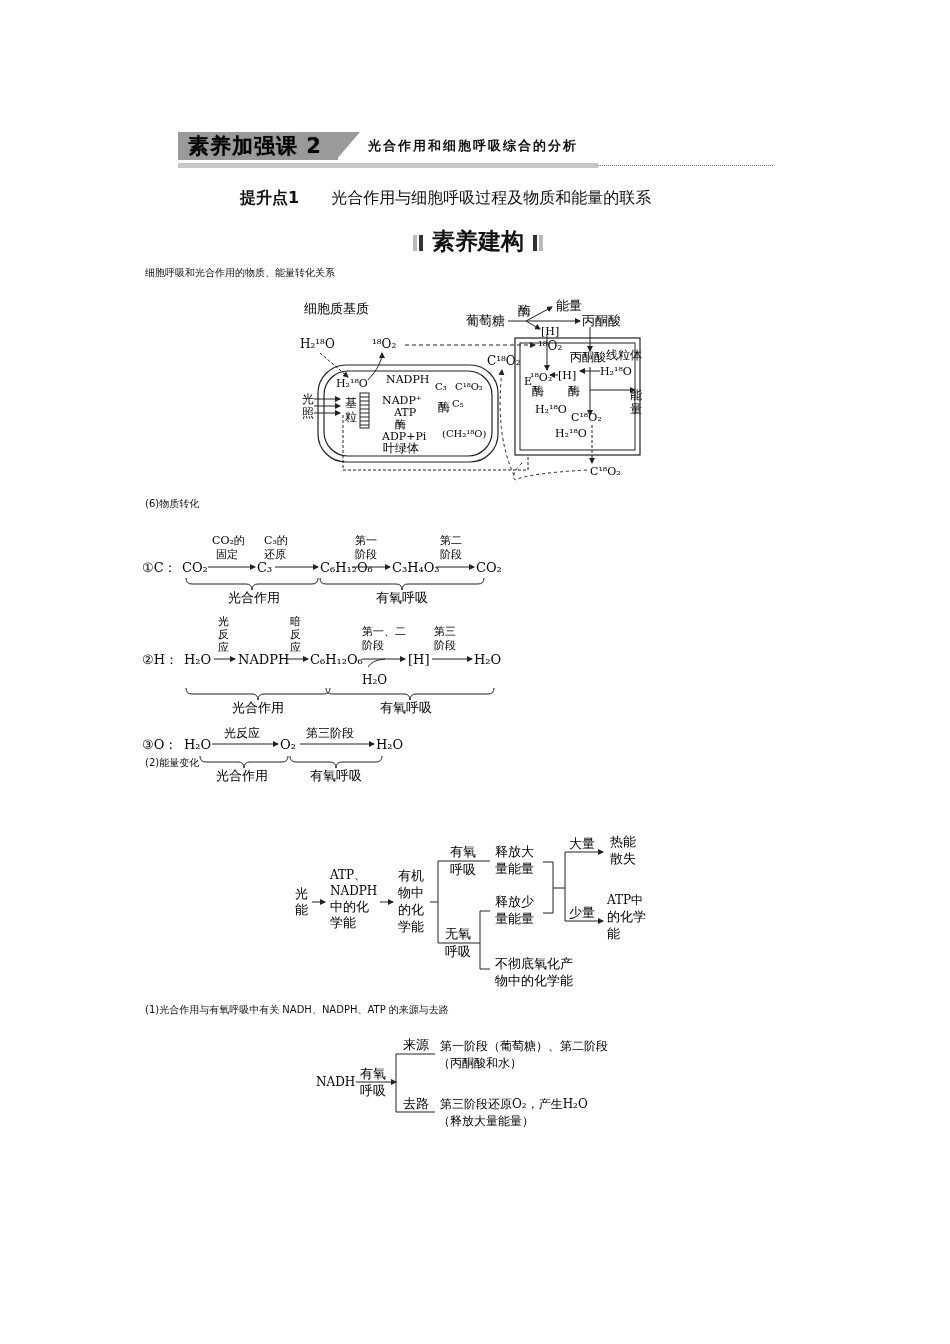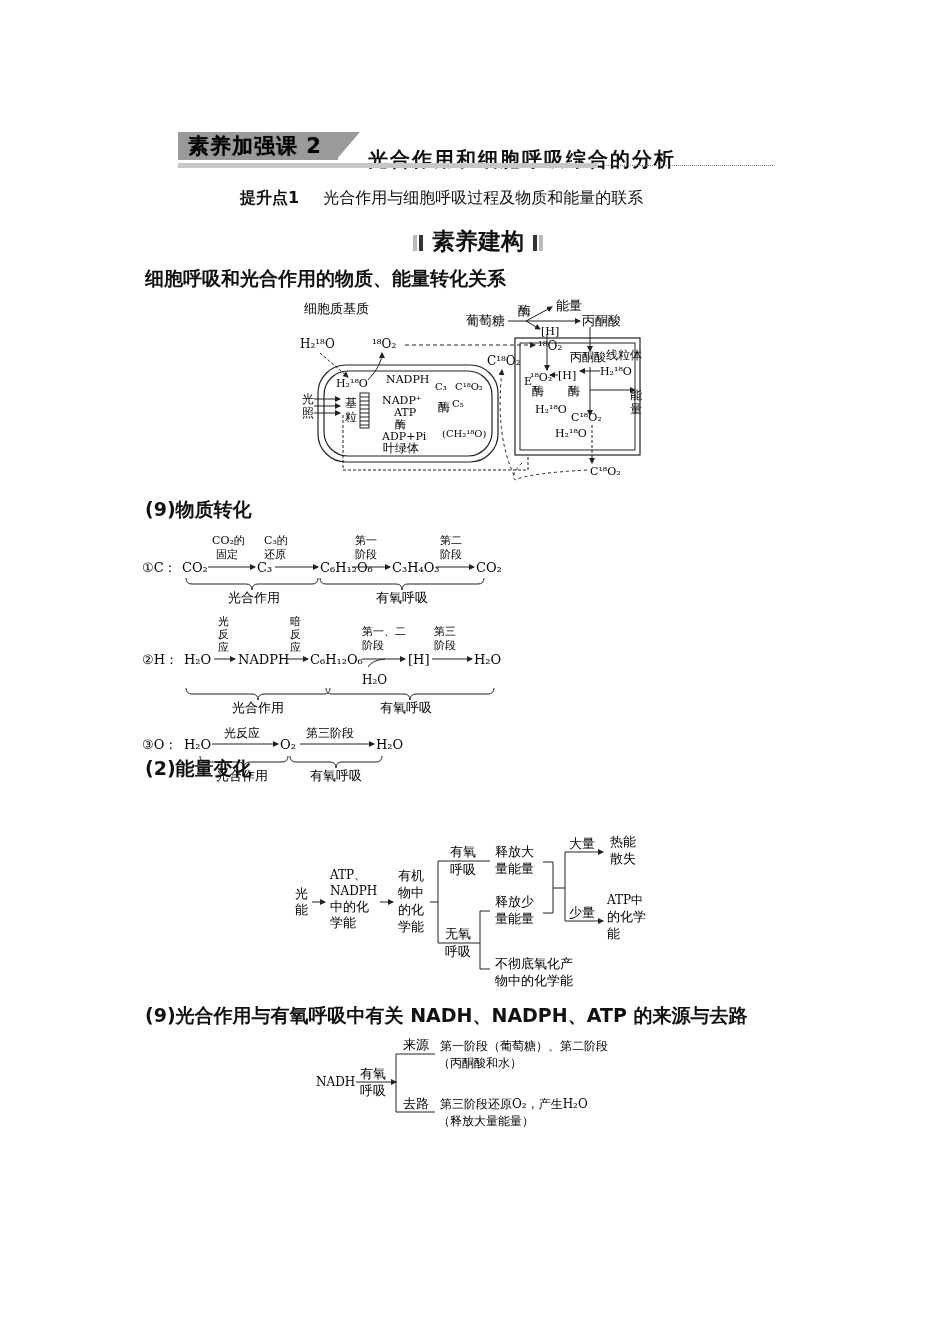--- a/index.html
+++ b/index.html
@@ -2,29 +2,29 @@
 <html><head>
 <meta charset="utf-8">
 <style>
   html, body { margin:0; padding:0; background:#ffffff; }
   body { width:950px; height:1344px; position:relative; font-family:"DejaVu Serif","Liberation Serif",serif; color:#111; overflow:hidden; }
   .abs { position:absolute; }
   .banner { left:178px; top:130px; width:595px; height:40px; }
   .banner-box { position:absolute; left:0; top:2px; width:160px; height:28px; background:#9a9a9a; }
   .banner-box span { position:absolute; left:10px; top:0; font-family:"DejaVu Sans",sans-serif; font-weight:bold; font-size:21px; color:#000000; line-height:28px; letter-spacing:1px; text-shadow:0 0 1px #555; }
   .banner-slant { position:absolute; left:158px; top:2px; width:0; height:0; border-top:28px solid #9a9a9a; border-right:24px solid transparent; }
-  .banner-title { position:absolute; left:190px; top:16px; font-size:20px; font-weight:bold; letter-spacing:2px; line-height:26px; }
+  .banner-title { position:absolute; left:190px; top:3px; font-size:13px; font-weight:bold; letter-spacing:2px; line-height:26px; }
   .banner-rule { position:absolute; left:0; top:33px; width:420px; height:5px; background:#c7c7c7; }
   .banner-rule2 { position:absolute; left:420px; top:35px; width:175px; border-top:1px dotted #777; }
   .tisheng { left:240px; top:188px; font-size:16px; font-family:"DejaVu Sans",sans-serif; }
-  .tisheng b { font-weight:bold; margin-right:24px;text-align:right; }
+  .tisheng b { font-weight:bold; margin-right:32px;text-align:right; }
   .tag { left:412px; top:226px; font-family:"DejaVu Sans",sans-serif; font-weight:bold; font-size:23px; }
   .tag .bar { display:inline-block; width:4px; height:16px; background:#333; vertical-align:-2px; margin:0 1px; }
   .tag .bar.lt { background:#bbb; }
-  .sec-title { font-family:"DejaVu Sans",sans-serif; font-weight:bold; font-size:19px; }
+  .sec-title { font-family:"DejaVu Sans",sans-serif; font-weight:normal; font-size:10px; }
   svg text { font-family:"DejaVu Serif","Liberation Serif",serif; }
 </style>
 </head>
 <body>
 
 <div class="abs banner">
   <div class="banner-box">
       <span>素养加强课 2</span>
     </div>
   <div class="banner-slant"></div>
@@ -125,21 +125,21 @@
   <line x1="300" y1="32" x2="300" y2="56" stroke="#222" marker-end="url(#ar)"></line>
   <line x1="300" y1="72" x2="300" y2="120" stroke="#222" marker-end="url(#ar)"></line>
   <line x1="300" y1="95" x2="345" y2="95" stroke="#222" marker-end="url(#ar)"></line>
   <line x1="310" y1="76" x2="290" y2="76" stroke="#222" marker-end="url(#ar)"></line>
   <line x1="268" y1="80" x2="260" y2="80" stroke="#222" marker-end="url(#ar)"></line>
   <line x1="302" y1="130" x2="302" y2="168" stroke="#222" stroke-dasharray="3,2" marker-end="url(#ar)"></line>
   <path d="M232,168 Q220,180 225,185 Q240,178 298,175" fill="none" stroke="#222" stroke-dasharray="3,3"></path>
   <path d="M224,180 Q205,140 212,75" fill="none" stroke="#222" stroke-dasharray="3,3" marker-end="url(#ar)"></path>
 </svg>
 
-<div class="abs sec-title" style="left:145px;top:497px;">(9)物质转化</div>
+<div class="abs sec-title" style="left:145px;top:497px;">(6)物质转化</div>
 
 <svg class="abs" style="left:140px;top:528px;" width="380" height="80">
   <defs>
       <marker id="a2" markerWidth="6" markerHeight="6" refX="5" refY="3" orient="auto">
         <path d="M0,0 L6,3 L0,6 z" fill="#222"></path>
       </marker>
     </defs>
   <text x="2" y="44" font-size="13">①C：</text>
   <text x="42" y="44" font-size="13">CO₂</text>
   <text x="72" y="16" font-size="11">CO₂的</text>
@@ -264,21 +264,21 @@
   <line x1="280" y1="89" x2="318" y2="89" stroke="#222" marker-end="url(#a5)"></line>
   <text x="284" y="16" font-size="13">大量</text>
   <text x="284" y="85" font-size="13">少量</text>
   <text x="325" y="14" font-size="13">热能</text>
   <text x="325" y="31" font-size="13">散失</text>
   <text x="322" y="72" font-size="12">ATP中</text>
   <text x="322" y="89" font-size="13">的化学</text>
   <text x="322" y="106" font-size="13">能</text>
 </svg>
 
-<div class="abs sec-title" style="left:145px;top:1003px;">(9)光合作用与有氧呼吸中有关 NADH、NADPH、ATP 的来源与去路</div>
+<div class="abs sec-title" style="left:145px;top:1003px;">(1)光合作用与有氧呼吸中有关 NADH、NADPH、ATP 的来源与去路</div>
 
 <svg class="abs" style="left:310px;top:1032px;" width="340" height="100">
   <defs>
       <marker id="a6" markerWidth="6" markerHeight="6" refX="5" refY="3" orient="auto">
         <path d="M0,0 L6,3 L0,6 z" fill="#222"></path>
       </marker>
     </defs>
   <text x="6" y="54" font-size="12">NADH</text>
   <text x="50" y="46" font-size="13">有氧</text>
   <text x="50" y="63" font-size="13">呼吸</text>

